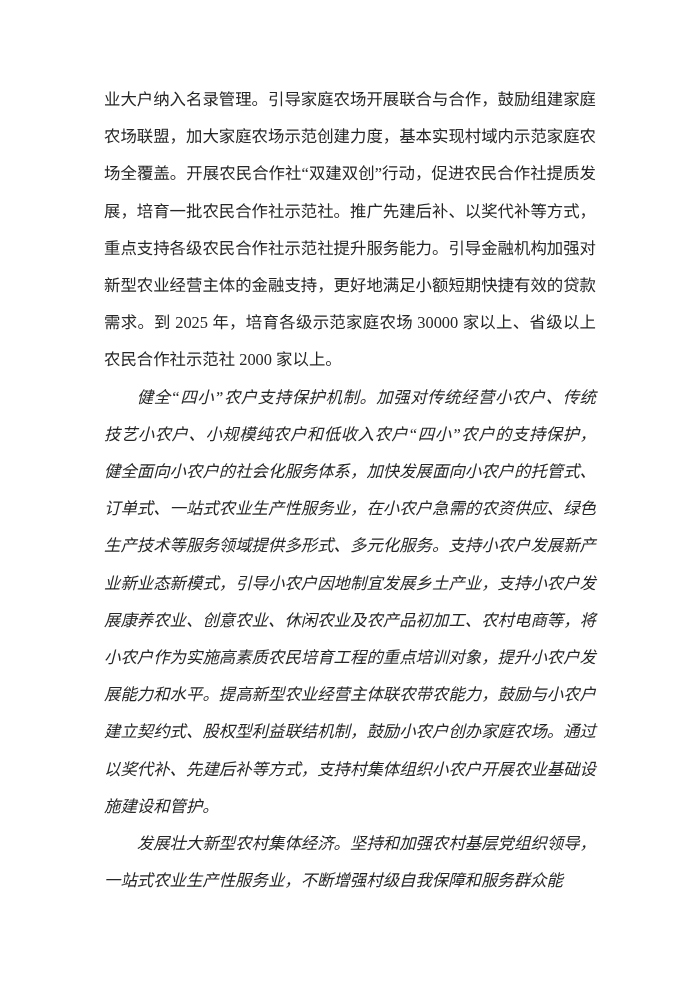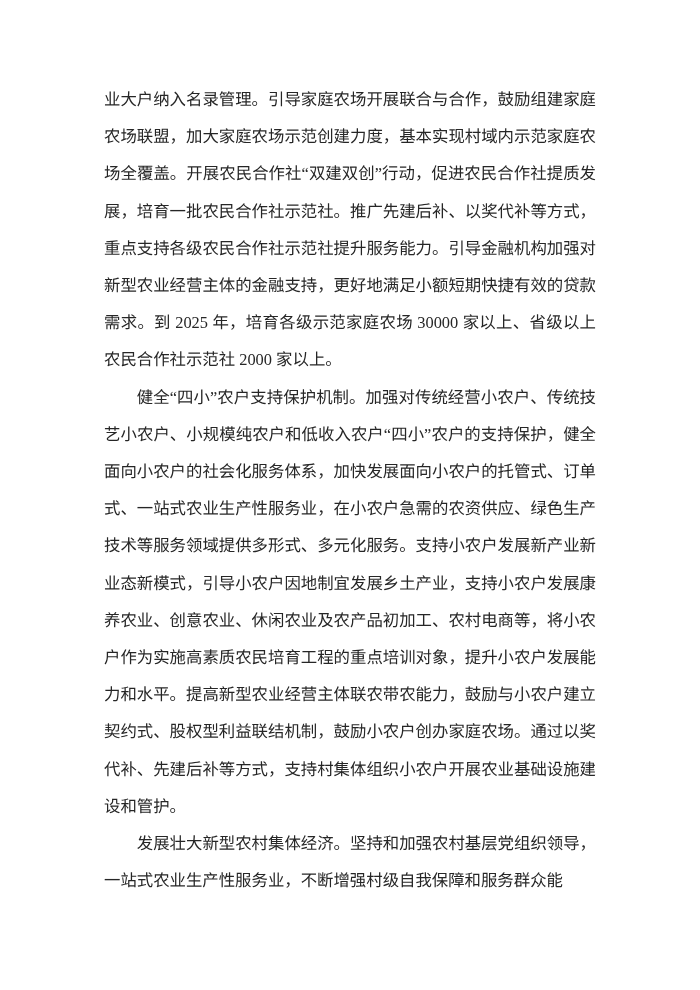--- a/index.html
+++ b/index.html
@@ -28,20 +28,21 @@
   }
   .doc-body p {
     margin: 0;
     padding: 0;
     text-align: justify;
     text-justify: inter-ideograph;
     word-break: break-all;
   }
   .doc-body p.indent {
     text-indent: 2em;
+    font-style: italic;
   }
 </style>
 </head>
 <body style="background: rgb(255, 255, 255);">
 
 <div class="page">
   <div class="doc-body" style="color: rgb(38, 38, 38);">
     <p>业大户纳入名录管理。引导家庭农场开展联合与合作，鼓励组建家庭农场联盟，加大家庭农场示范创建力度，基本实现村域内示范家庭农场全覆盖。开展农民合作社“双建双创”行动，促进农民合作社提质发展，培育一批农民合作社示范社。推广先建后补、以奖代补等方式，重点支持各级农民合作社示范社提升服务能力。引导金融机构加强对新型农业经营主体的金融支持，更好地满足小额短期快捷有效的贷款需求。到 2025 年，培育各级示范家庭农场 30000 家以上、省级以上农民合作社示范社 2000 家以上。</p>
     <p class="indent">健全“四小”农户支持保护机制。加强对传统经营小农户、传统技艺小农户、小规模纯农户和低收入农户“四小”农户的支持保护，健全面向小农户的社会化服务体系，加快发展面向小农户的托管式、订单式、一站式农业生产性服务业，在小农户急需的农资供应、绿色生产技术等服务领域提供多形式、多元化服务。支持小农户发展新产业新业态新模式，引导小农户因地制宜发展乡土产业，支持小农户发展康养农业、创意农业、休闲农业及农产品初加工、农村电商等，将小农户作为实施高素质农民培育工程的重点培训对象，提升小农户发展能力和水平。提高新型农业经营主体联农带农能力，鼓励与小农户建立契约式、股权型利益联结机制，鼓励小农户创办家庭农场。通过以奖代补、先建后补等方式，支持村集体组织小农户开展农业基础设施建设和管护。</p>
     <p class="indent">发展壮大新型农村集体经济。坚持和加强农村基层党组织领导，一站式农业生产性服务业，不断增强村级自我保障和服务群众能</p>

